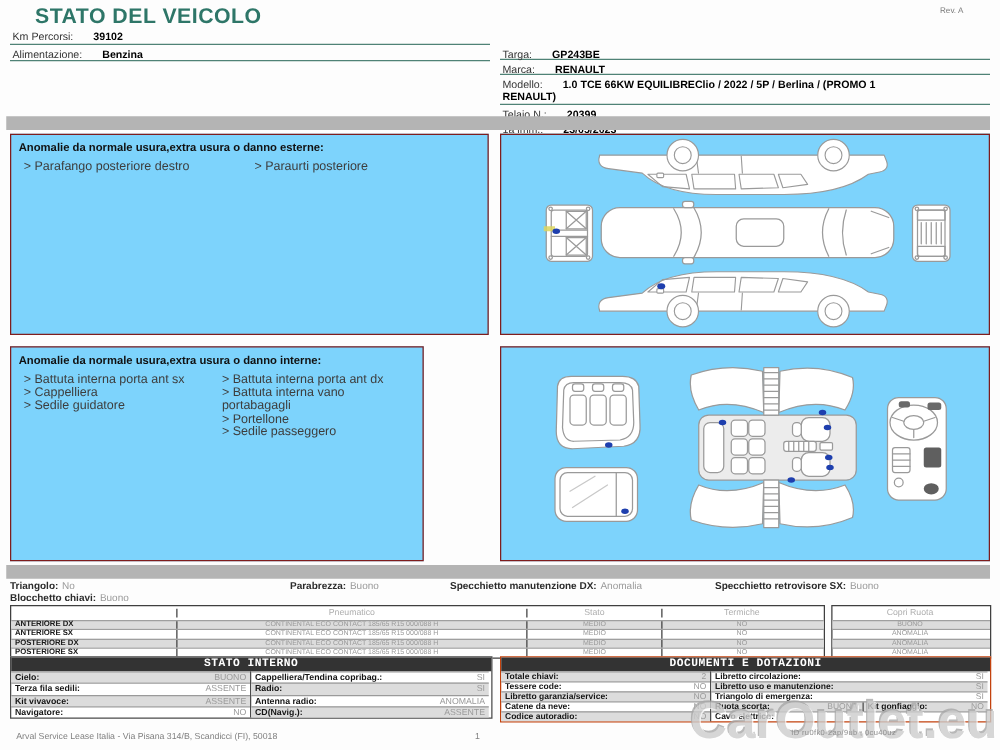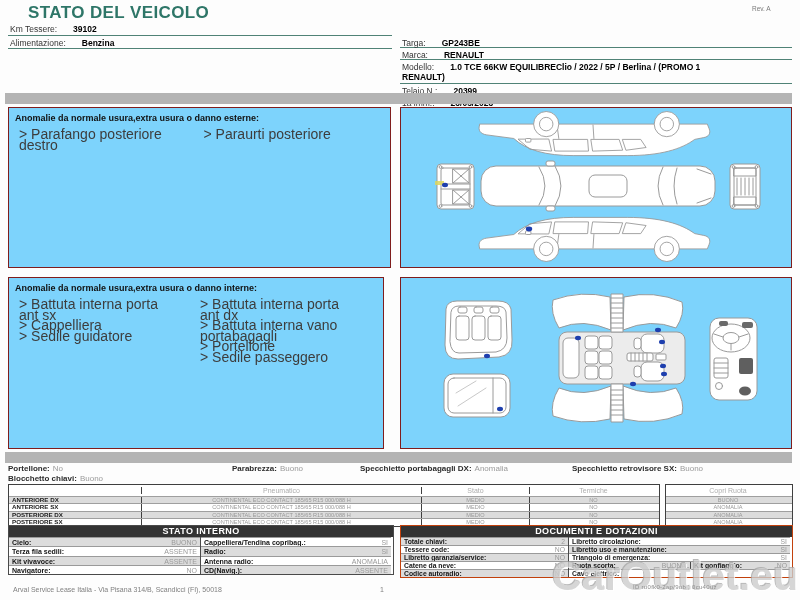--- a/index.html
+++ b/index.html
@@ -20,26 +20,26 @@
   .fl{color:#333;}
   .fv{font-weight:bold;color:#000;margin-left:16px;}
 
   .bar{left:5px;width:787px;height:11px;background:#b4b4b4;}
   .bar1{top:93px;} .bar2{top:452px;}
 
   
   .box{border:1px solid #7f1d1d;background:#7dd3fc;box-sizing:border-box;}
   .ext-text{left:8px;top:107px;width:383px;height:161px;padding:5px 6px;}
   .ext-diag{left:400px;top:107px;width:392px;height:161px;}
-  .int-text{left:8px;top:277px;width:376px;height:172px;padding:5px 6px;}
+  .int-text{left:8px;top:277px;width:331px;height:172px;padding:5px 6px;}
   .int-diag{left:400px;top:277px;width:392px;height:172px;}
   .sec-title{font-size:9px;font-weight:bold;color:#111;margin-bottom:6px;}
   .cols{display:flex;}
   .col{width:186px;padding-left:4px;}
-  .item{font-size:14px;color:#3d3d3d;line-height:10.5px;max-width:152px;}
+  .item{font-size:10px;color:#3d3d3d;line-height:10.5px;max-width:152px;}
 
   
   .sum{font-size:8px;white-space:nowrap;}
   .sum .sl{color:#2b2b2b;font-weight:bold;}
   .sum .sv{color:#9a9a9a;margin-left:3px;}
 
   
   .tyre-main{left:8px;top:484px;width:650px;border:1px solid #3f3f3f;background:#fff;}
   .tyre-copri{left:665px;top:484px;width:126px;border:1px solid #3f3f3f;background:#fff;}
   .thead{height:11px;display:flex;align-items:center;}
@@ -49,21 +49,21 @@
   .tl{width:132px;font-size:6.2px;font-weight:bold;color:#1a1a1a;padding-left:3px;line-height:6.4px;box-sizing:border-box;white-space:nowrap;}
   .tv{font-size:5.6px;color:#999;text-align:center;line-height:6.4px;box-sizing:border-box;white-space:nowrap;overflow:hidden;}
   .w-p{width:280px;border-left:1px solid #3f3f3f;}
   .w-s{width:108px;border-left:1px solid #3f3f3f;}
   .w-t{width:128px;border-left:1px solid #3f3f3f;}
   .w-c{width:124px;}
 
   
   .si-table{left:8px;top:525px;width:384px;border:1px solid #4a4a4a;background:#fff;}
   .doc-table{left:400px;top:525px;width:391px;border:1px solid #c2410c;background:#fff;}
-  .tbl-head{height:11px;background:#333;color:#fff;font-weight:bold;font-size:9px;text-align:center;line-height:11.5px;letter-spacing:.4px;}
+  .tbl-head{height:11px;background:#333;color:#fff;font-weight:bold;font-size:9px;text-align:center;line-height:11.5px;letter-spacing:.4px;font-family:Liberation Mono, monospace;}
   .halves{display:flex;}
   .half{box-sizing:border-box;}
   .half.rgt{border-left:1px solid #4a4a4a;}
   .si-table .half{width:191px;}
   .doc-table .half.lft{width:167px;}
   .doc-table .half.rgt{width:222px;}
   .drow{display:flex;justify-content:space-between;border-top:1px solid #9a9a9a;padding:0 3px;box-sizing:border-box;}
   .si-table .drow{height:9.3px;font-size:7px;line-height:9.6px;}
   .doc-table .drow{height:8px;font-size:6.8px;line-height:8.4px;}
   .drow.split{padding:0;}
@@ -84,21 +84,21 @@
 </style>
 </head>
 <body>
 
 <div class="page">
 
   <div class="abs title">STATO DEL VEICOLO</div>
   <div class="abs rev">Rev. A</div>
 
   <div class="abs hdr-left">
-    <div class="frow"><span class="fl">Km Tessere:</span><span class="fv">39102</span></div>
+    <div class="frow"><span class="fl">Km Percorsi:</span><span class="fv">39102</span></div>
     <div class="frow"><span class="fl">Alimentazione:</span><span class="fv">Benzina</span></div>
   </div>
 
   <div class="abs hdr-right">
     <div class="frow"><span class="fl">Targa:</span><span class="fv">GP243BE</span></div>
     <div class="frow"><span class="fl">Marca:</span><span class="fv">RENAULT</span></div>
     <div class="frow tall"><span class="wrap"><span class="fl">Modello:</span><span class="fv">1.0 TCE 66KW EQUILIBREClio / 2022 / 5P / Berlina / (PROMO 1 RENAULT)</span></span></div>
     <div class="frow"><span class="fl">Telaio N.:</span><span class="fv">20399</span></div>
     <div class="frow"><span class="fl">1a imm.:</span><span class="fv">23/05/2023</span></div>
   </div>
@@ -268,23 +268,23 @@
         <rect class="fw" x="313" y="80" width="14" height="20" rx="2"></rect>
         <path class="ln" d="M313,85 L327,85 M313,90 L327,90 M313,95 L327,95"></path>
         <circle class="ln" cx="318" cy="108" r="3.5"></circle>
         <ellipse cx="344" cy="113" rx="6" ry="4.5" fill="#5f5f5f"></ellipse>
       </g>
     </svg>
   </div>
 
   <div class="abs bar bar2"></div>
 
-  <div class="abs sum" style="left:8px;top:464px;"><span class="sl">Portellone:</span><span class="sv">No</span></div>
+  <div class="abs sum" style="left:8px;top:464px;"><span class="sl">Triangolo:</span><span class="sv">No</span></div>
   <div class="abs sum" style="left:232px;top:464px;"><span class="sl">Parabrezza:</span><span class="sv">Buono</span></div>
-  <div class="abs sum" style="left:360px;top:464px;"><span class="sl">Specchietto portabagagli DX:</span><span class="sv">Anomalia</span></div>
+  <div class="abs sum" style="left:360px;top:464px;"><span class="sl">Specchietto manutenzione DX:</span><span class="sv">Anomalia</span></div>
   <div class="abs sum" style="left:572px;top:464px;"><span class="sl">Specchietto retrovisore SX:</span><span class="sv">Buono</span></div>
   <div class="abs sum" style="left:8px;top:474px;"><span class="sl">Blocchetto chiavi:</span><span class="sv">Buono</span></div>
 
   <div class="abs tyre-main">
     <div class="thead">
       <div class="hc" style="width:132px;"></div>
       <div class="hc w-p">Pneumatico</div>
       <div class="hc w-s">Stato</div>
       <div class="hc w-t">Termiche</div>
     </div>

